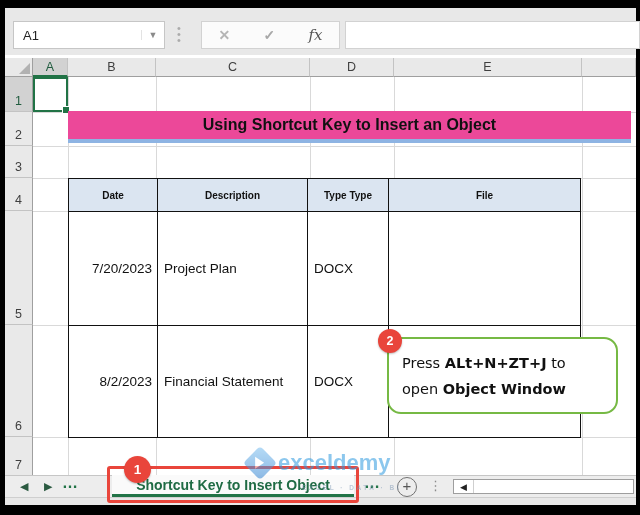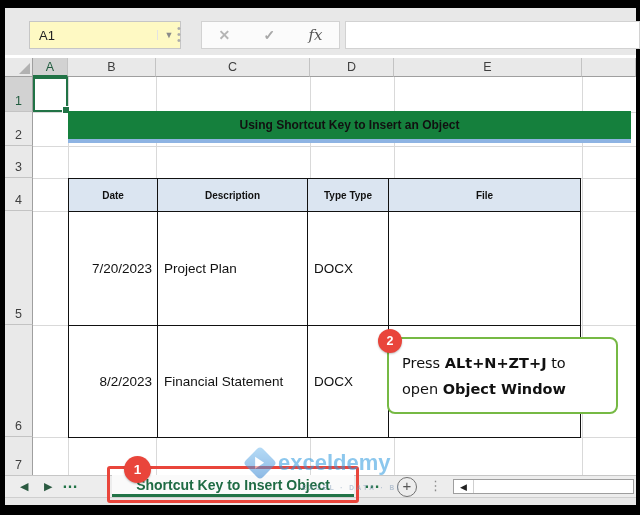--- a/index.html
+++ b/index.html
@@ -2,22 +2,22 @@
 <html><head>
 <meta charset="utf-8">
 <style>
   html,body{margin:0;padding:0;background:#222;}
   .screen{position:relative;width:640px;height:515px;background:#000;overflow:hidden;
           font-family:"Liberation Sans",sans-serif;}
   .app{position:absolute;left:5px;top:8px;width:631px;height:497px;background:#fff;}
 
   
   .topbar{position:absolute;left:5px;top:8px;width:631px;height:47px;background:#e8e8e8;}
-  .namebox{position:absolute;left:8px;top:13px;width:150px;height:26px;background:#fef9c3;
-           border:1px solid #c6c6c6;display:flex;align-items:center;margin-left:16px;}
+  .namebox{position:absolute;left:8px;top:13px;width:150px;height:26px;background:#ffffff;
+           border:1px solid #c6c6c6;display:flex;align-items:center;}
   .namebox .val{padding-left:9px;font-size:13px;color:#222;flex:1;}
   .namebox .arr{width:22px;text-align:center;color:#8a8a8a;font-size:9px;border-left:1px solid #e3e3e3;}
   .vdots-sep{position:absolute;left:172px;top:17px;color:#ababab;font-size:11px;line-height:6px;
              letter-spacing:0;}
   .fxbox{position:absolute;left:196px;top:13px;width:137px;height:26px;background:#fbfbfb;
          border:1px solid #d2d2d2;display:flex;align-items:center;justify-content:space-around;}
   .btn-x{color:#b5b5b5;font-size:14px;font-weight:bold;}
   .btn-check{color:#a8a8a8;font-size:14px;font-weight:bold;}
   .btn-fx{color:#555;font-size:15px;font-style:italic;font-family:"DejaVu Serif",serif;}
   .formulabar{position:absolute;left:340px;top:13px;width:293px;height:26px;background:#fff;
@@ -43,35 +43,35 @@
   .canvas{position:absolute;left:33px;top:77px;width:603px;height:398px;background:#fff;}
   .gv{position:absolute;top:0;width:1px;height:398px;background:#d9d9d9;}
   .gh{position:absolute;left:0;height:1px;width:603px;background:#d9d9d9;}
 
   .a1sel{position:absolute;left:33px;top:77px;width:35px;height:35px;border:2px solid #217346;
          box-sizing:border-box;background:#fff;}
   .a1sel .handle{position:absolute;right:-4px;bottom:-4px;width:6px;height:6px;background:#217346;
          border:1px solid #fff;}
 
   
-  .title{position:absolute;left:68px;top:111px;width:563px;height:28px;background:#15803d;
+  .title{position:absolute;left:68px;top:111px;width:563px;height:28px;background:#ec4899;
          border-bottom:4px solid #8eb4e3;display:flex;align-items:center;justify-content:center;
-         font-size:12px;font-weight:bold;color:#111;}
+         font-size:16px;font-weight:bold;color:#111;}
 
   
   table.dt{position:absolute;left:68px;top:178px;border-collapse:collapse;table-layout:fixed;}
   table.dt td,table.dt th{border:1.5px solid #111;box-sizing:border-box;overflow:hidden;
          font-size:13.5px;color:#111;background:#fff;}
   table.dt th{background:#dbe5f1;font-weight:bold;font-size:10px;text-align:center;}
   table.dt td.c0{text-align:right;padding-right:5px;}
   table.dt td.c1,table.dt td.c2{text-align:left;padding-left:6px;}
 
   
   .callout{position:absolute;left:387px;top:337px;width:231px;height:77px;background:#fff;
-           border:2.5px solid #76b944;border-radius:8px;box-sizing:border-box;
+           border:2.5px solid #76b944;border-radius:14px;box-sizing:border-box;
            font-family:"DejaVu Sans",sans-serif;font-size:14.5px;color:#111;
            display:flex;flex-direction:column;justify-content:center;padding-left:13px;line-height:26px;}
   .badge{position:absolute;border-radius:50%;background:#e9453b;color:#fff;font-weight:bold;
          display:flex;align-items:center;justify-content:center;
          box-shadow:0 1px 2px rgba(0,0,0,.25);}
   .badge2{left:378px;top:329px;width:24px;height:24px;font-size:12.5px;}
   .badge1{left:124px;top:456px;width:27px;height:27px;font-size:13.5px;z-index:9;}
 
   
   .tabbar{position:absolute;left:5px;top:475px;width:631px;height:22px;background:#ededed;

